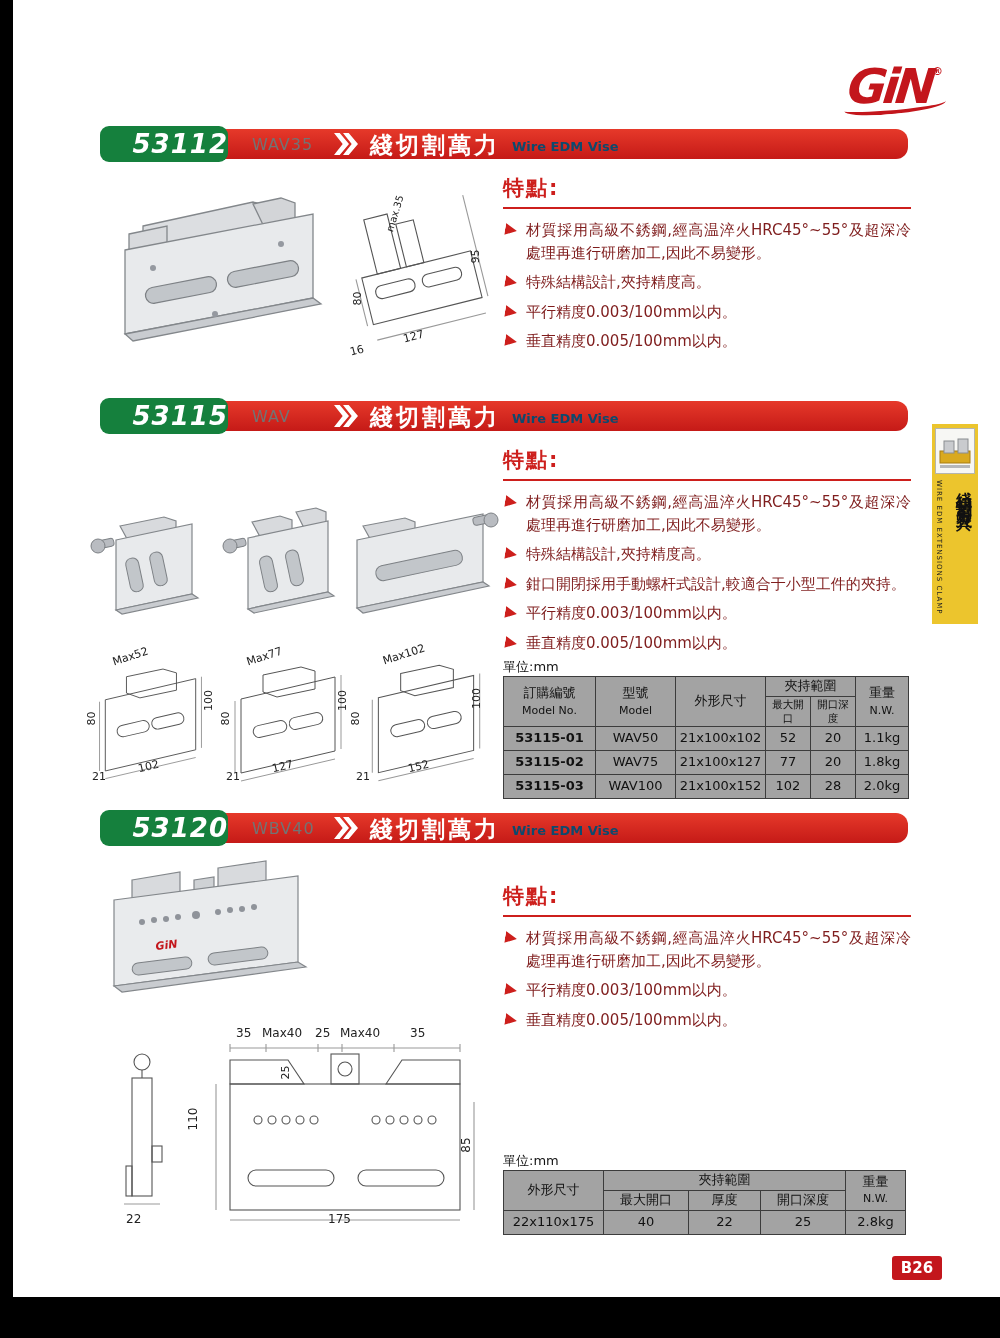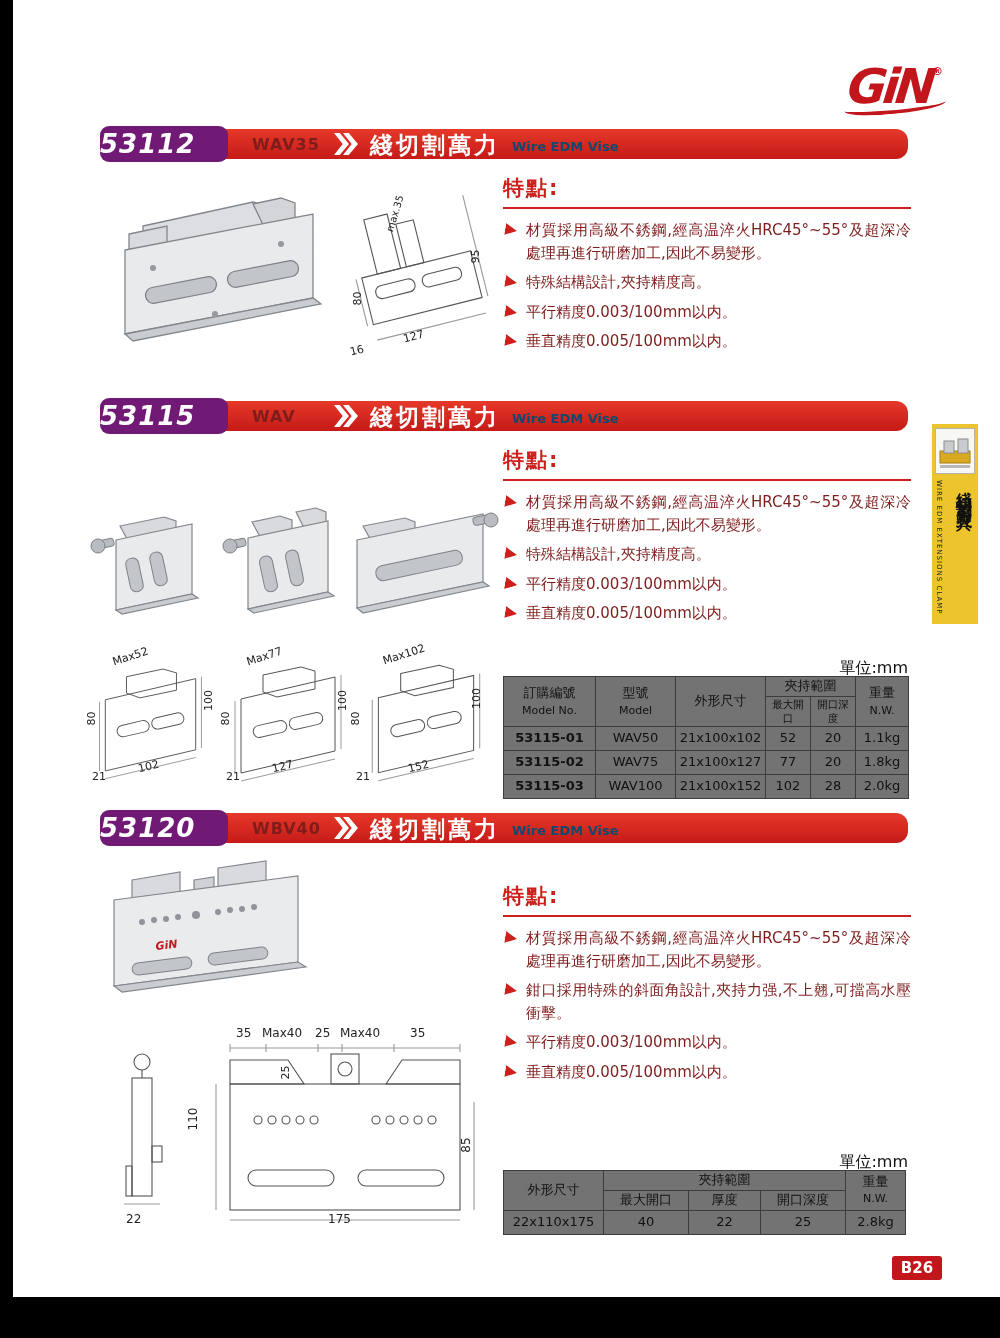--- a/index.html
+++ b/index.html
@@ -10,37 +10,37 @@
 
 
 .logo{position:absolute;left:848px;top:58px;width:118px;height:62px;color:#c3161c}
 .logo .txt{font-size:48px;font-weight:bold;font-style:italic;letter-spacing:-4px;line-height:56px;display:inline-block;transform:skewX(-6deg)}
 .logo .reg{font-size:11px;vertical-align:28px;font-weight:bold}
 .logo .swoosh{position:absolute;left:-4px;top:40px;width:102px;height:16px;border-bottom:4px solid #c3161c;border-radius:0 0 70% 45%;transform:rotate(-4deg)}
 
 
 .sec{position:absolute;left:0;width:1000px;height:36px}
 .sec .bar{position:absolute;left:112px;top:3px;width:796px;height:30px;background:linear-gradient(180deg,#e6392a,#c51a17);border-radius:5px 12px 12px 5px}
-.sec .numbox{position:absolute;left:100px;top:0;width:128px;height:36px;background:#701a75;border-radius:9px;color:#fff;text-align:left;line-height:36px;font-size:26px;font-weight:bold;font-style:italic;letter-spacing:1px}
-.sec .model{position:absolute;left:252px;top:9px;color:#7f1d1d;font-size:16px;font-weight:bold;letter-spacing:1px}
+.sec .numbox{position:absolute;left:100px;top:0;width:128px;height:36px;background:#15803d;border-radius:9px;color:#fff;text-align:right;line-height:36px;font-size:26px;font-weight:bold;font-style:italic;letter-spacing:1px}
+.sec .model{position:absolute;left:252px;top:9px;color:#737373;font-size:16px;font-weight:normal;letter-spacing:1px}
 .sec .chev{position:absolute;left:334px;top:7px;display:flex}
 .sec .chev i{width:15px;height:22px;background:#fff;clip-path:polygon(0 0,38% 0,100% 50%,38% 100%,0 100%,58% 50%);margin-right:-6px}
 .sec .tzh{position:absolute;left:370px;top:4px;color:#fff;font-size:23px;font-weight:bold;letter-spacing:3px}
 .sec .ten{position:absolute;left:512px;top:13px;color:#0c4a6e;font-size:13px;font-weight:bold}
 
 
 .features{position:absolute;left:503px;width:408px}
 .ft-title{color:#cd1f1c;font-size:21px;font-weight:bold;letter-spacing:2px}
 .ft-rule{height:2px;background:#cd1f1c;margin:5px 0 10px}
 .feat{position:relative;padding-left:23px;margin-bottom:7px;font-size:15px;line-height:1.5;color:#7f1d1d;text-align:justify}
 .feat .flag{position:absolute;left:2px;top:5px;width:12px;height:12px;background:#cd1f1c;clip-path:polygon(0 0,100% 50%,0 100%);transform:rotate(10deg)}
 
 
-.unit{position:absolute;font-size:16px;width:405px;text-align:right;color:#111}
-table.spec{position:absolute;border-collapse:collapse;background:#737373;font-size:13px}
+.unit{position:absolute;font-size:13px;width:405px;text-align:left;color:#111}
+table.spec{position:absolute;border-collapse:collapse;background:#a3a3a3;font-size:13px}
 table.spec th,table.spec td{border:1.4px solid #3c3c3c;text-align:center;padding:1px 3px;font-weight:normal;color:#111;line-height:1.3}
 table.spec .sub{font-size:10.5px}
 table.spec .en{font-size:11px}
 table.spec td.b{font-weight:bold}
 table.spec td{height:24px}
 
 
 .draw{position:absolute}
 .dim{position:absolute;font-size:11px;color:#222;white-space:nowrap}
 .dim.big{font-size:12px}
@@ -179,21 +179,21 @@
       <rect x="128" y="24" width="18" height="8" rx="3" transform="rotate(-12 137 28)"></rect>
       <circle cx="146" cy="28" r="7"></circle>
     </g>
   </svg>
 
   <div class="features" style="top:446px">
     <div class="ft-title">特點:</div>
     <div class="ft-rule"></div>
     <div class="feat"><span class="flag"></span><span>材質採用高級不銹鋼,經高温淬火HRC45°~55°及超深冷處理再進行研磨加工,因此不易變形。</span></div>
     <div class="feat"><span class="flag"></span><span>特殊結構設計,夾持精度高。</span></div>
-    <div class="feat"><span class="flag"></span></div>
+    <div class="feat"><span class="flag"></span><span>鉗口開閉採用手動螺杆式設計,較適合于小型工件的夾持。</span></div>
     <div class="feat"><span class="flag"></span><span>平行精度0.003/100mm以内。</span></div>
     <div class="feat"><span class="flag"></span><span>垂直精度0.005/100mm以内。</span></div>
   </div>
 
   <svg class="draw" style="left:88px;top:645px" width="125" height="150" viewBox="0 0 130 150">
     <g fill="none" stroke="#555" stroke-width="1">
       <polygon points="40,30 78,22 92,26 92,44 54,52 40,47"></polygon>
       <polygon points="18,54 112,32 112,106 18,128"></polygon>
       <rect x="30" y="78" width="34" height="12" rx="6" transform="rotate(-13 47 84)"></rect>
       <rect x="66" y="70" width="34" height="12" rx="6" transform="rotate(-13 83 76)"></rect>
@@ -326,21 +326,20 @@
     <g fill="#c2c6ca" stroke="#7d8185">
       <rect x="34" y="102" width="60" height="12" rx="6" transform="rotate(-7 64 108)"></rect>
       <rect x="110" y="92" width="60" height="12" rx="6" transform="rotate(-7 140 98)"></rect>
     </g>
   </svg>
 
   <div class="features" style="top:882px">
     <div class="ft-title">特點:</div>
     <div class="ft-rule"></div>
     <div class="feat"><span class="flag"></span><span>材質採用高級不銹鋼,經高温淬火HRC45°~55°及超深冷處理再進行研磨加工,因此不易變形。</span></div>
-    <div class="feat"><span class="flag"></span><span>鉗口採用特殊的斜面角設計,夾持力强,不上翹,可擋高水壓衝擊。</span></div>
     <div class="feat"><span class="flag"></span><span>平行精度0.003/100mm以内。</span></div>
     <div class="feat"><span class="flag"></span><span>垂直精度0.005/100mm以内。</span></div>
   </div>
 
   <svg class="draw" style="left:112px;top:1050px" width="60" height="170" viewBox="0 0 60 170">
     <g fill="none" stroke="#555" stroke-width="1.1">
       <circle cx="30" cy="12" r="8"></circle>
       <line x1="30" y1="20" x2="30" y2="28"></line>
       <rect x="20" y="28" width="20" height="118"></rect>
       <rect x="40" y="96" width="10" height="16"></rect>

